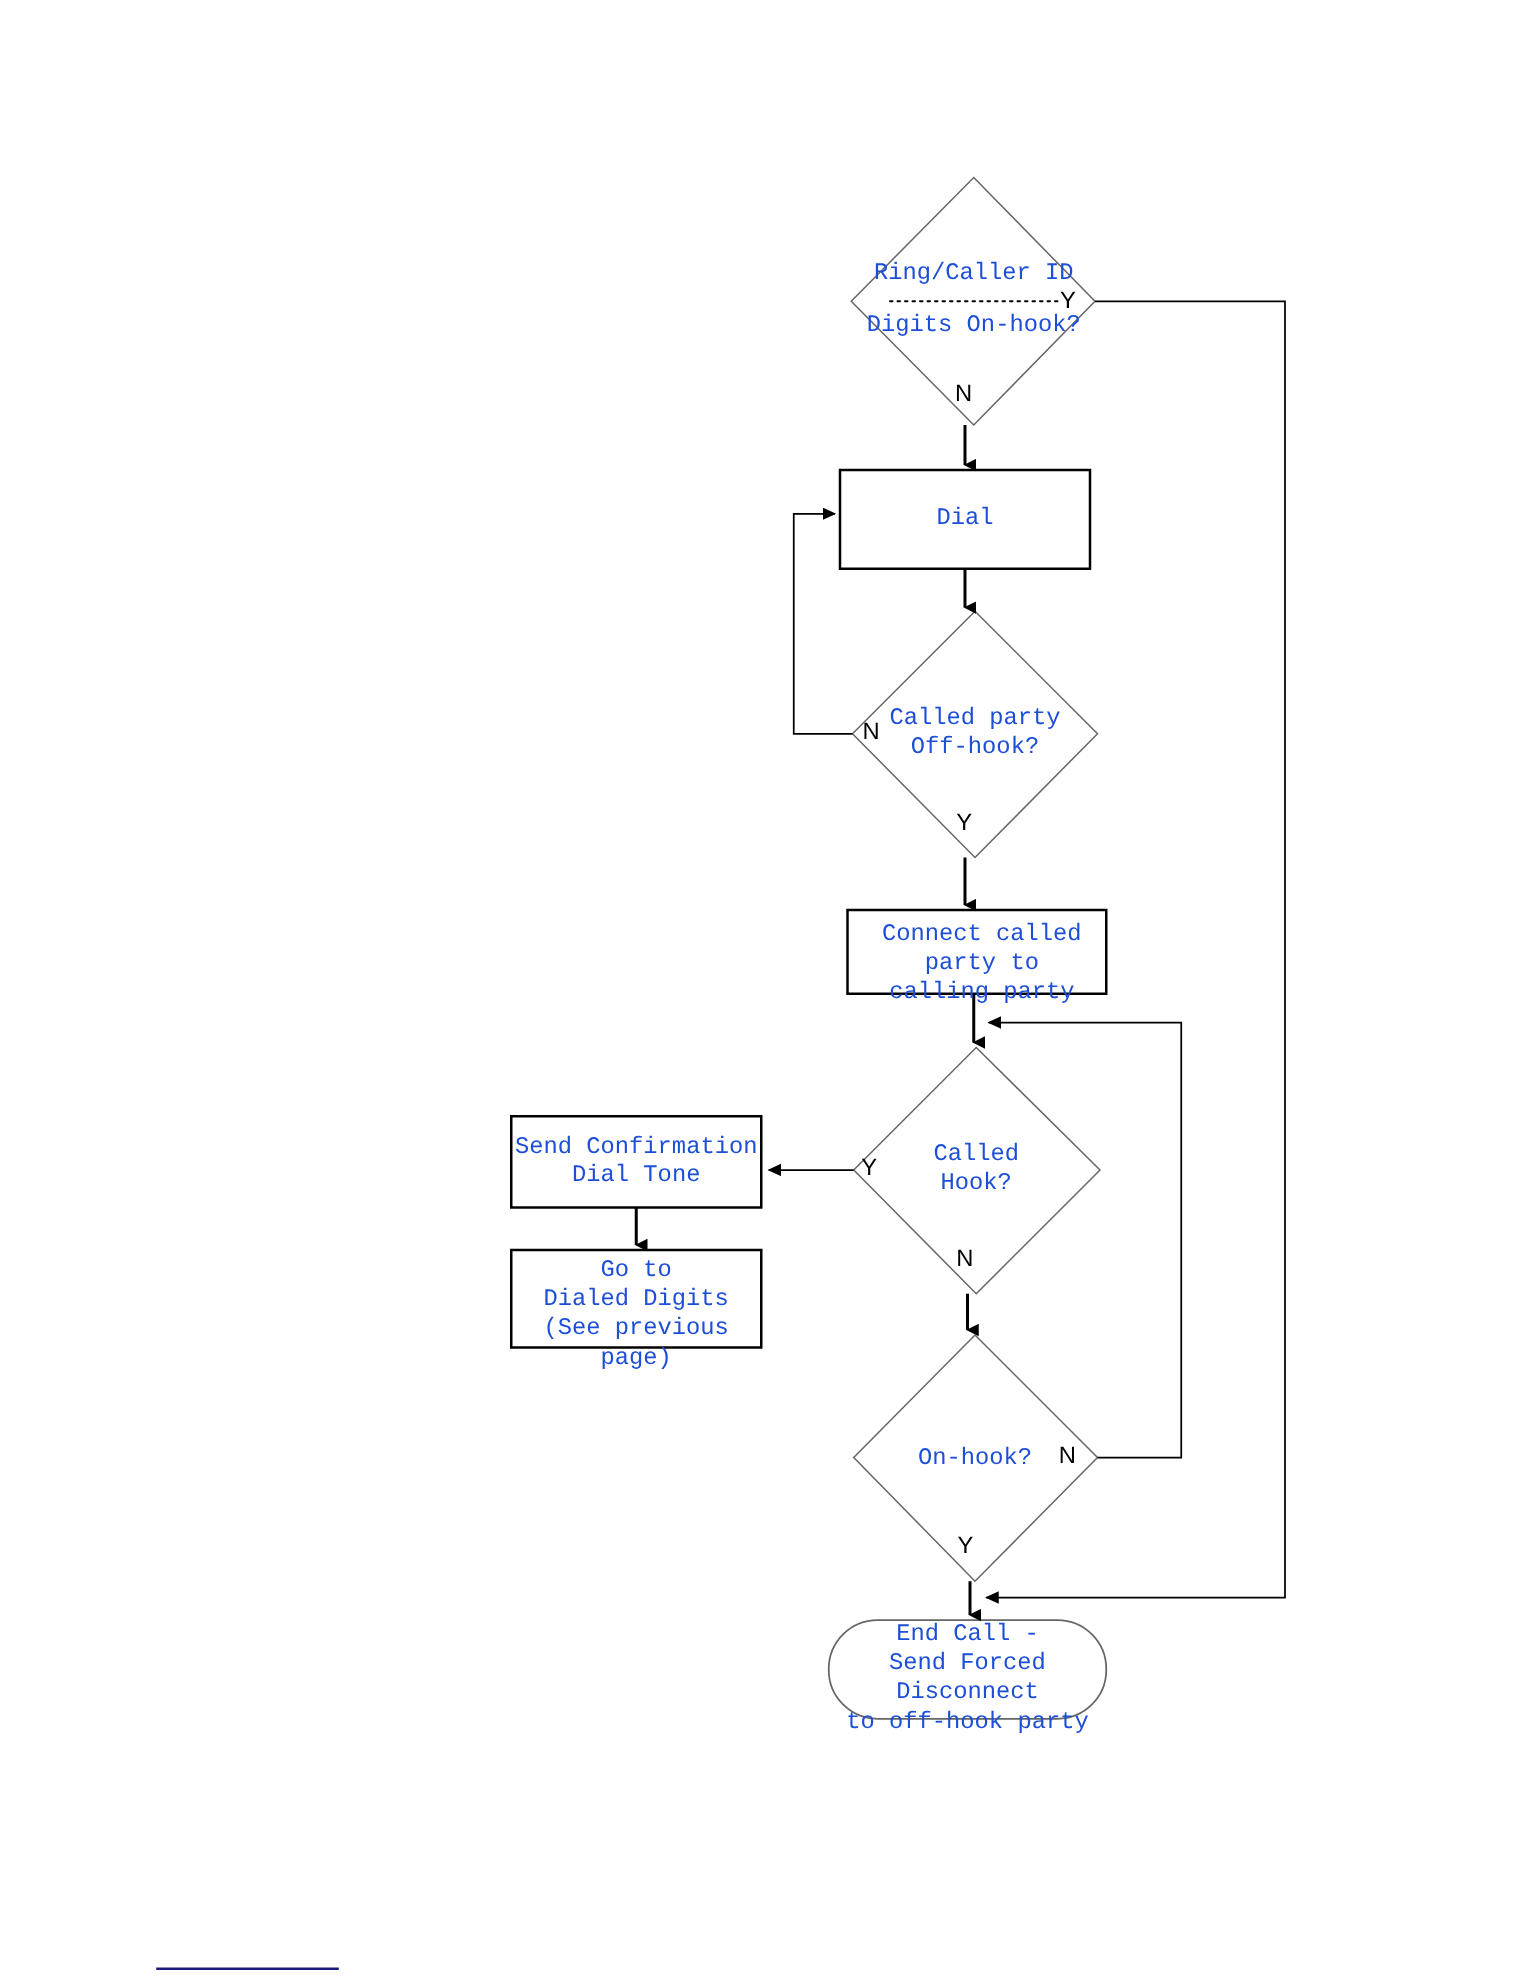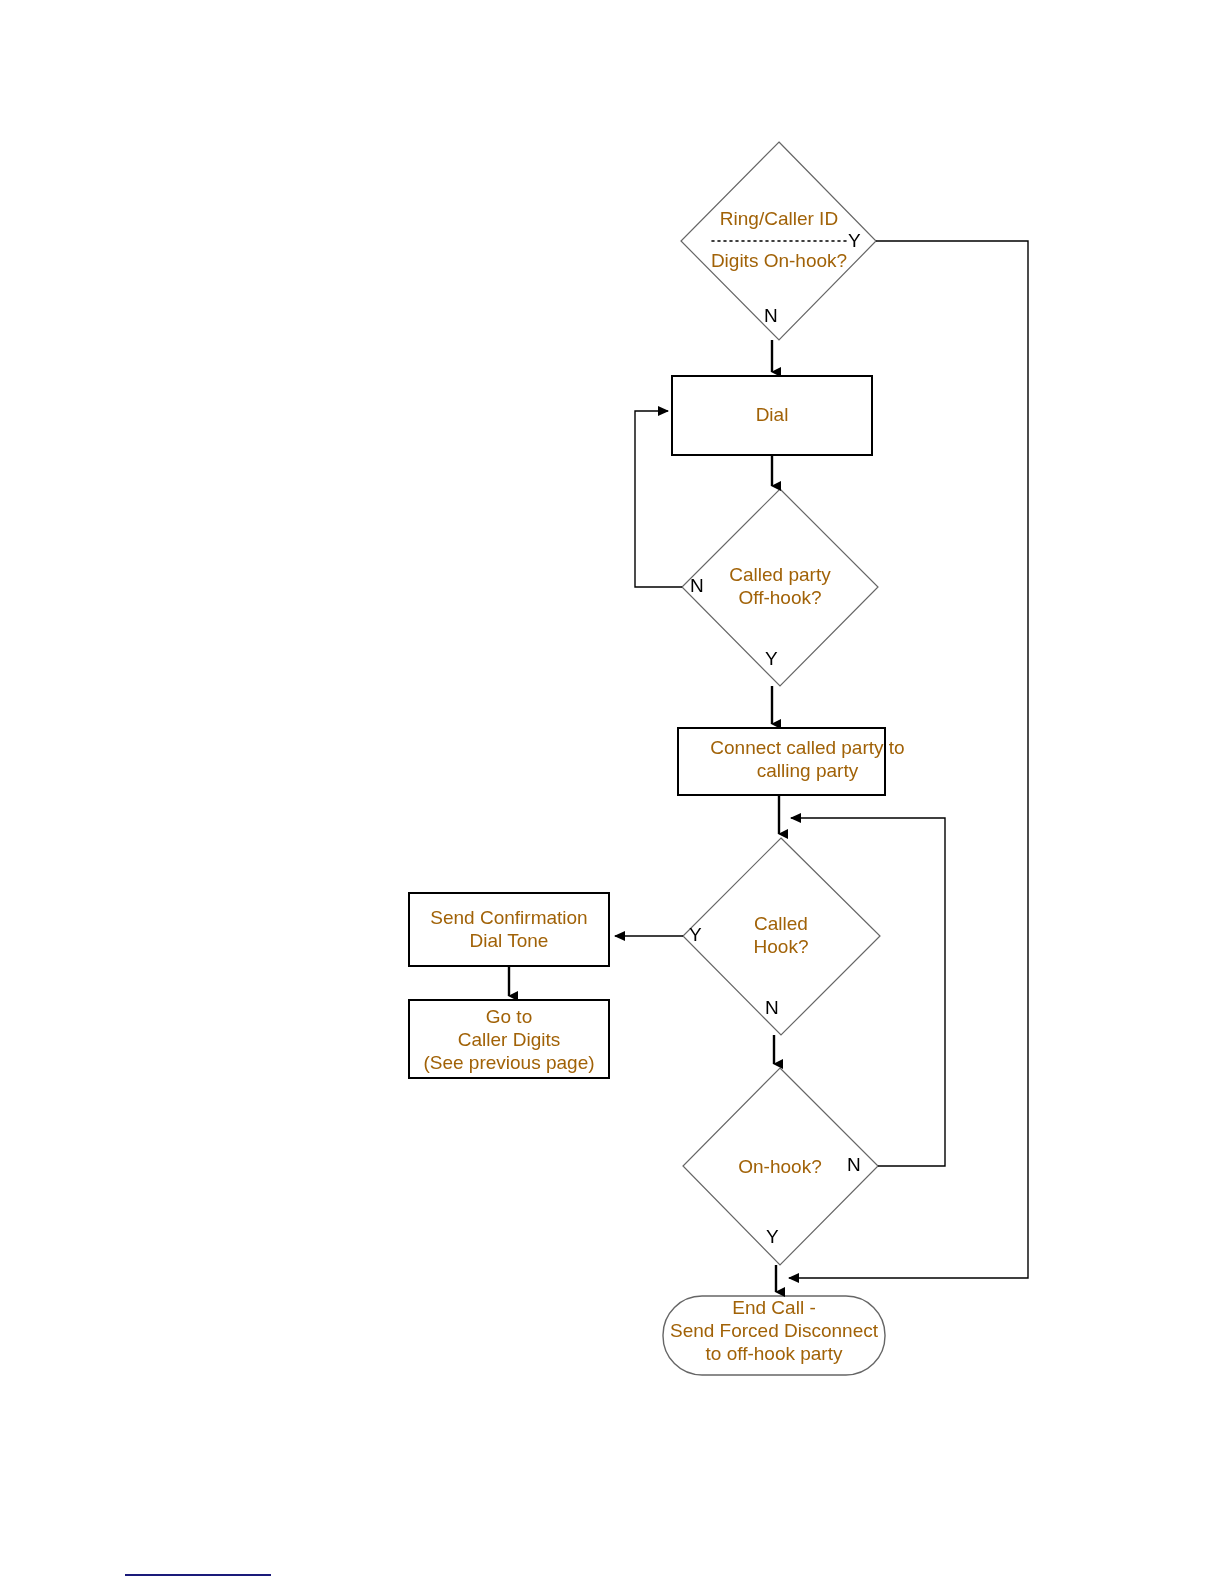--- a/index.html
+++ b/index.html
@@ -21,22 +21,22 @@
   #flow-svg {
     position: absolute;
     left: 0;
     top: 0;
     width: 1224px;
     height: 1584px;
   }
   .node-text {
     position: absolute;
     text-align: center;
-    color: #a16207;
-    font-family: Liberation Sans, sans-serif;
+    color: #1d4ed8;
+    font-family: Liberation Mono, monospace;
     line-height: 1.22;
     white-space: pre-line;
     pointer-events: none;
   }
   .node-text.box-label {
     font-size: 19px;
   }
   .node-text.diamond-label {
     font-size: 19px;
   }
@@ -116,31 +116,31 @@
   </svg>
 
   <div class="node-text diamond-label" style="left:669px; top:207px; width:220px;">Ring/Caller ID</div>
   <div class="node-text diamond-label" style="left:669px; top:249px; width:220px;">Digits On-hook?</div>
 
   <div class="node-text box-label" style="left:672px; top:403px; width:200px;">Dial</div>
 
   <div class="node-text diamond-label" style="left:690px; top:563px; width:180px;text-align:center;">Called party
 Off-hook?</div>
 
-  <div class="node-text box-label" style="left:700px; top:736px; width:215px;">Connect called party to
+  <div class="node-text box-label" style="left:678px; top:736px; width:215px;">Connect called party to
 calling party</div>
 
   <div class="node-text diamond-label" style="left:701px; top:912px; width:160px;">Called
 Hook?</div>
 
   <div class="node-text box-label" style="left:409px; top:906px; width:200px;">Send Confirmation
 Dial Tone</div>
 
   <div class="node-text box-label" style="left:403px; top:1005px; width:212px;">Go to
-Caller Digits
+Dialed Digits
 (See previous page)</div>
 
   <div class="node-text diamond-label" style="left:700px; top:1155px; width:160px;">On-hook?</div>
 
   <div class="node-text box-label" style="left:663px; top:1296px; width:222px;">End Call -
 Send Forced Disconnect
 to off-hook party</div>
 
   <span class="branch-label" style="left:848px; top:230px;">Y</span>
   <span class="branch-label" style="left:764px; top:305px;">N</span>

